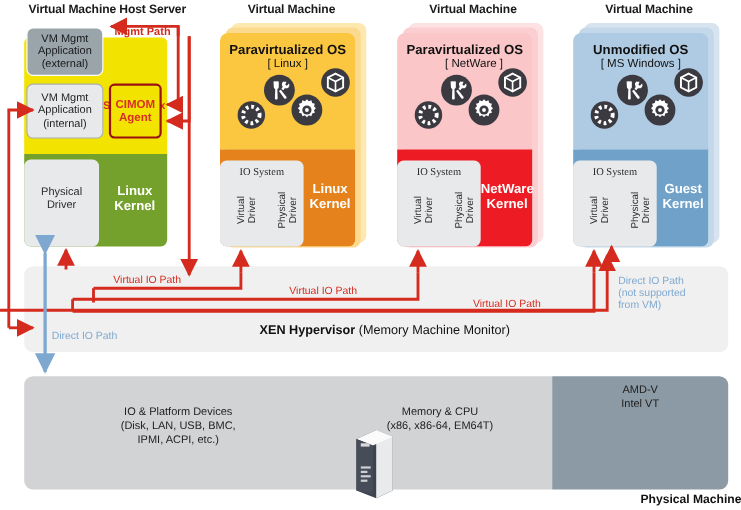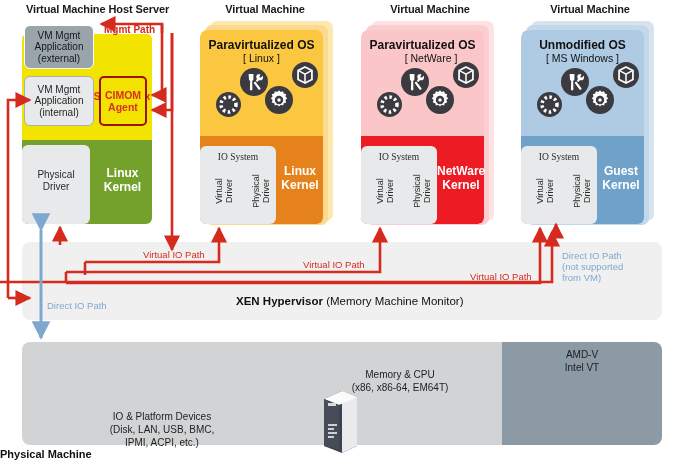--- a/index.html
+++ b/index.html
@@ -102,28 +102,28 @@
   
   .hw { position:absolute; background:#d2d3d5; border-radius:8px 0 0 8px; }
   .hw-virt { position:absolute; background:#8c9aa5; border-radius:0 8px 8px 0; }
   .hw-t {
     position:absolute; text-align:center; font-size:10px; color:#1d1d1d;
     line-height:13px; white-space:nowrap;
   }
   .hw-t.bold { font-weight:bold; font-size:11.5px; }
 
   .pm-label {
-    position:absolute; left:0; right:0; text-align:left;
+    position:absolute; left:0; right:0; text-align:right;
     font-size:11px; font-weight:bold; color:#111;
   }
 
   
   .svg-layer { position:absolute; left:0; top:0; width:674px; height:464px; pointer-events:none; }
   .lbl { position:absolute; font-size:9.5px; line-height:11px; white-space:nowrap; }
-  .lbl.red  { color:#d52b1e;margin-left:40px; }
+  .lbl.red  { color:#d52b1e; }
   .lbl.blue { color:#7fa8d0; }
   .lbl.mgmt { color:#d52b1e; font-weight:bold; font-size:10px; }
 </style>
 </head>
 <body>
 
 <div class="stage">
 
   <div class="col-title" style="left:0; top:3px; width:195px;">Virtual Machine Host Server</div>
   <div class="col-title" style="left:190px; top:3px; width:150px;">Virtual Machine</div>
@@ -345,21 +345,21 @@
   </div>
 
   <div class="hyper" style="left:22px; top:242px; width:640px; height:78px;"></div>
   <div class="hyper-text" style="left:236px; top:295px;">
     <b>XEN Hypervisor</b><span> (Memory Machine Monitor)</span>
   </div>
 
   <div class="hw" style="left:22px; top:342px; width:480px; height:103px;"></div>
   <div class="hw-virt" style="left:502px; top:342px; width:160px; height:103px;"></div>
 
-  <div class="hw-t" style="left:62px; top:368px; width:200px;margin-top:42px;">
+  <div class="hw-t" style="left:62px; top:368px; width:200px;">
     <span>IO &amp; Platform Devices</span><br>
     <span>(Disk, LAN, USB, BMC,</span><br>
     <span>IPMI, ACPI, etc.)</span>
   </div>
   <div class="hw-t" style="left:320px; top:368px; width:160px;">
     <span>Memory &amp; CPU</span><br>
     <span>(x86, x86-64, EM64T)</span>
   </div>
   <div class="hw-t" style="left:502px; top:348px; width:160px;">
     <span>AMD-V</span><br>

